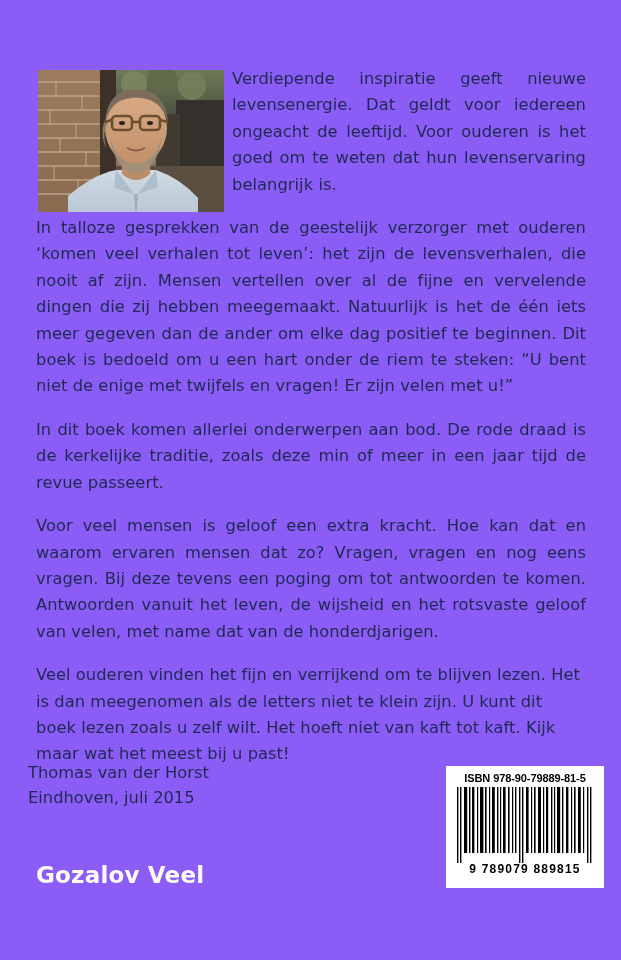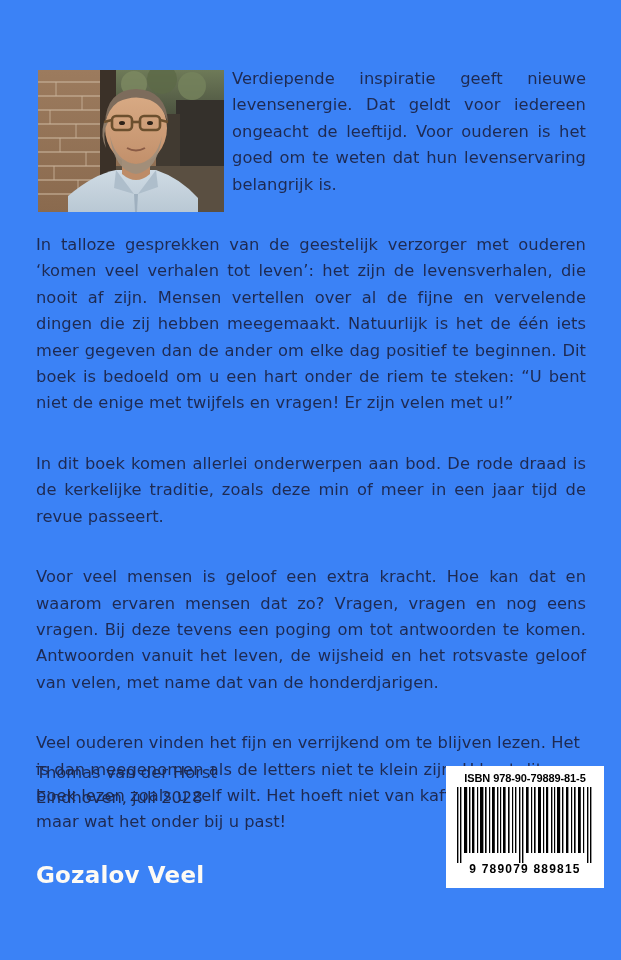--- a/index.html
+++ b/index.html
@@ -7,21 +7,21 @@
     padding: 0;
     background: #ffffff;
   }
   body {
     font-family: "DejaVu Sans", sans-serif;
   }
   .cover {
     position: relative;
     width: 621px;
     height: 960px;
-    background: #3b82f6;
+    background: #8b5cf6;
     overflow: hidden;
     box-sizing: border-box;
   }
 
   
   .photo-frame {
     position: absolute;
     left: 38px;
     top: 70px;
     width: 186px;
@@ -49,30 +49,30 @@
     float: left;
     width: 196px;
     height: 146px;
     shape-outside: margin-box;
   }
   .body-text p {
     margin: 0 0 0 0;
     text-align: justify;
   }
   .body-text p.gap {
-    margin-top: 34px;
+    margin-top: 17px;
   }
   .body-text p:last-child {
     text-align: left;
   }
 
   
   .signature {
     position: absolute;
-    left: 36px;
+    left: 28px;
     top: 760px;
     color: #1e2a52;
     font-size: 16.3px;
     line-height: 25px;
     font-weight: 500;
   }
   .signature div { white-space: nowrap; }
 
   
   .publisher {
@@ -213,26 +213,26 @@
     </svg>
   </div>
 
   <div class="body-text">
     <div class="float-shim"></div>
 
     <p>Verdiepende inspiratie geeft nieuwe levensenergie. Dat geldt voor iedereen ongeacht de leeftijd. Voor ouderen is het goed om te weten dat hun levenservaring belangrijk is.</p>
     <p class="gap">In talloze gesprekken van de geestelijk verzorger met ouderen ‘komen veel verhalen tot leven’: het zijn de levensverhalen, die nooit af zijn.  Mensen vertellen over al de fijne en vervelende dingen die zij hebben meegemaakt. Natuurlijk is het de één iets meer gegeven dan de ander om elke dag positief te beginnen. Dit boek is bedoeld om u een hart onder de riem te steken:  “U bent niet de enige met twijfels en vragen! Er zijn velen met u!”</p>
     <p class="gap">In dit boek komen allerlei onderwerpen aan bod. De rode draad is de kerkelijke traditie, zoals deze min of meer in een jaar tijd de revue passeert.</p>
     <p class="gap">Voor veel mensen is geloof een extra kracht. Hoe kan dat en waarom ervaren mensen dat zo? Vragen, vragen en nog eens vragen. Bij deze tevens een poging om tot antwoorden te komen. Antwoorden vanuit het leven, de wijsheid en het rotsvaste geloof van velen, met name dat van de honderdjarigen.</p>
-    <p class="gap">Veel ouderen vinden het fijn en verrijkend om te blijven lezen. Het is dan meegenomen als de letters niet te klein zijn. U kunt dit boek lezen zoals u zelf wilt. Het hoeft niet van kaft tot kaft. Kijk maar wat het onder bij u past!</p>
+    <p class="gap">Veel ouderen vinden het fijn en verrijkend om te blijven lezen. Het is dan meegenomen als de letters niet te klein zijn. U kunt dit boek lezen zoals u zelf wilt. Het hoeft niet van kaft tot kaft. Kijk maar wat het meest bij u past!</p>
   </div>
 
   <div class="signature">
     <div>Thomas van der Horst</div>
-    <div>Eindhoven, juli 2028</div>
+    <div>Eindhoven, juli 2015</div>
   </div>
 
   <div class="publisher">Gozalov Veel</div>
 
   <div class="barcode-box">
     <div class="isbn-line">ISBN 978-90-79889-81-5</div>
     <svg class="bars" width="140" height="76" viewBox="0 0 140 76">
       <rect x="0" y="0" width="140" height="76" fill="#ffffff"></rect>
       <g fill="#000000">
         <rect x="2" y="0" width="1.4" height="76"></rect>

